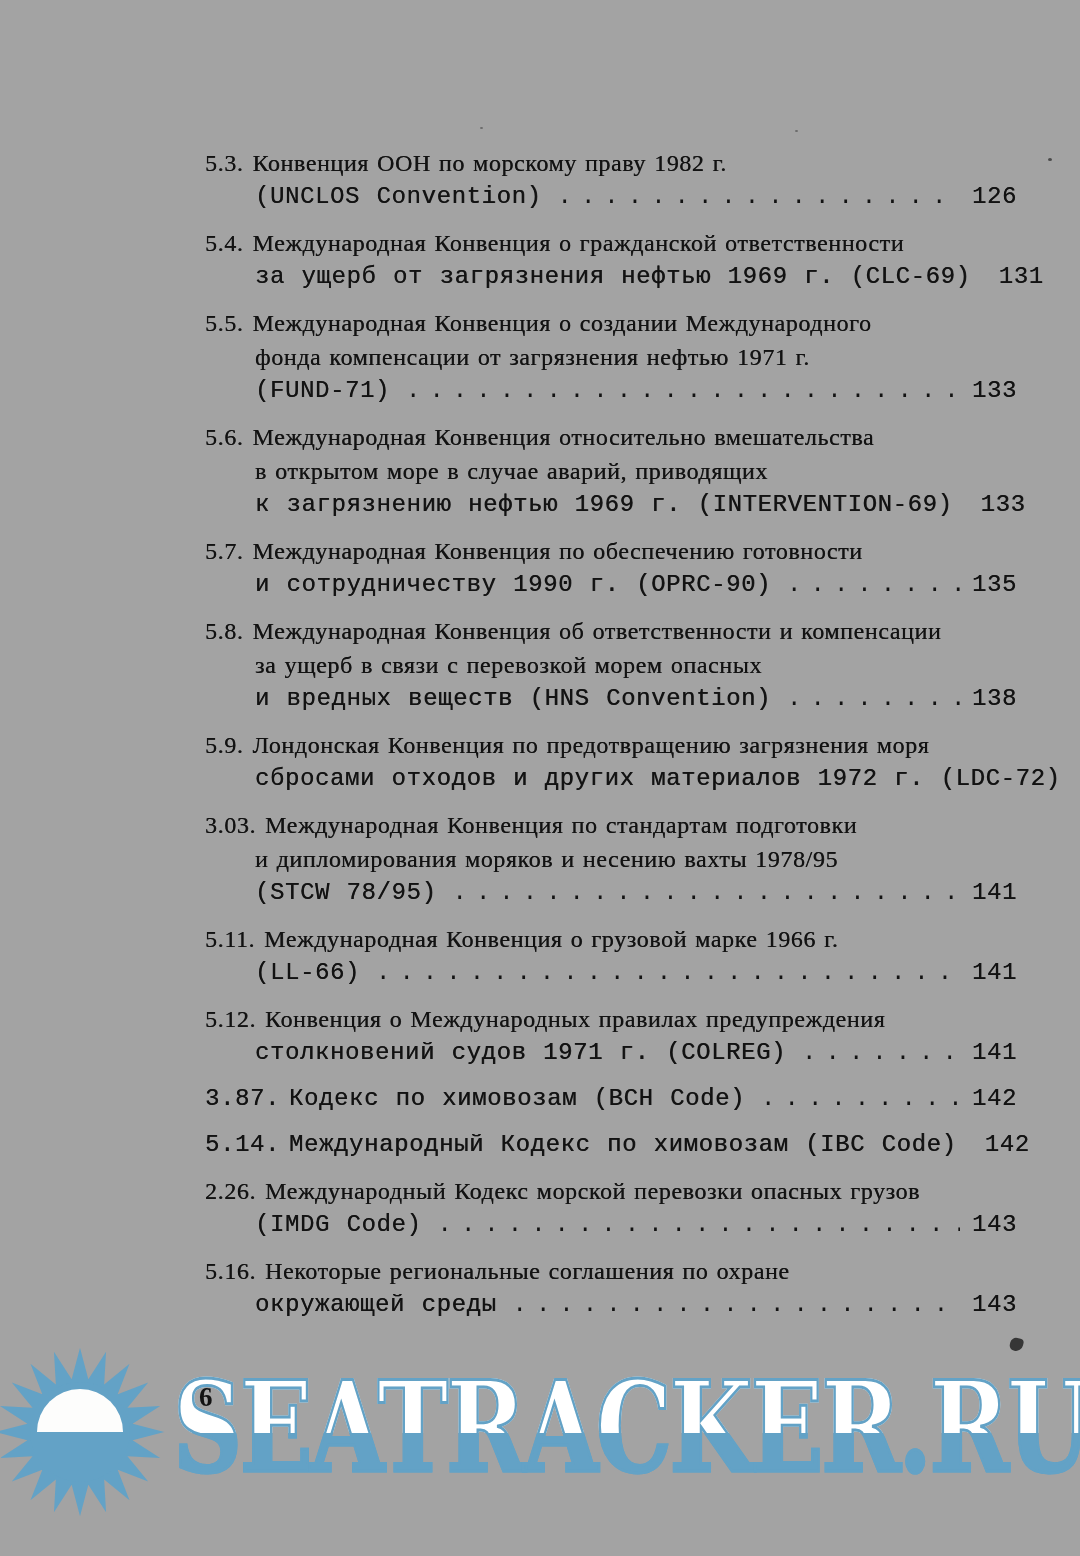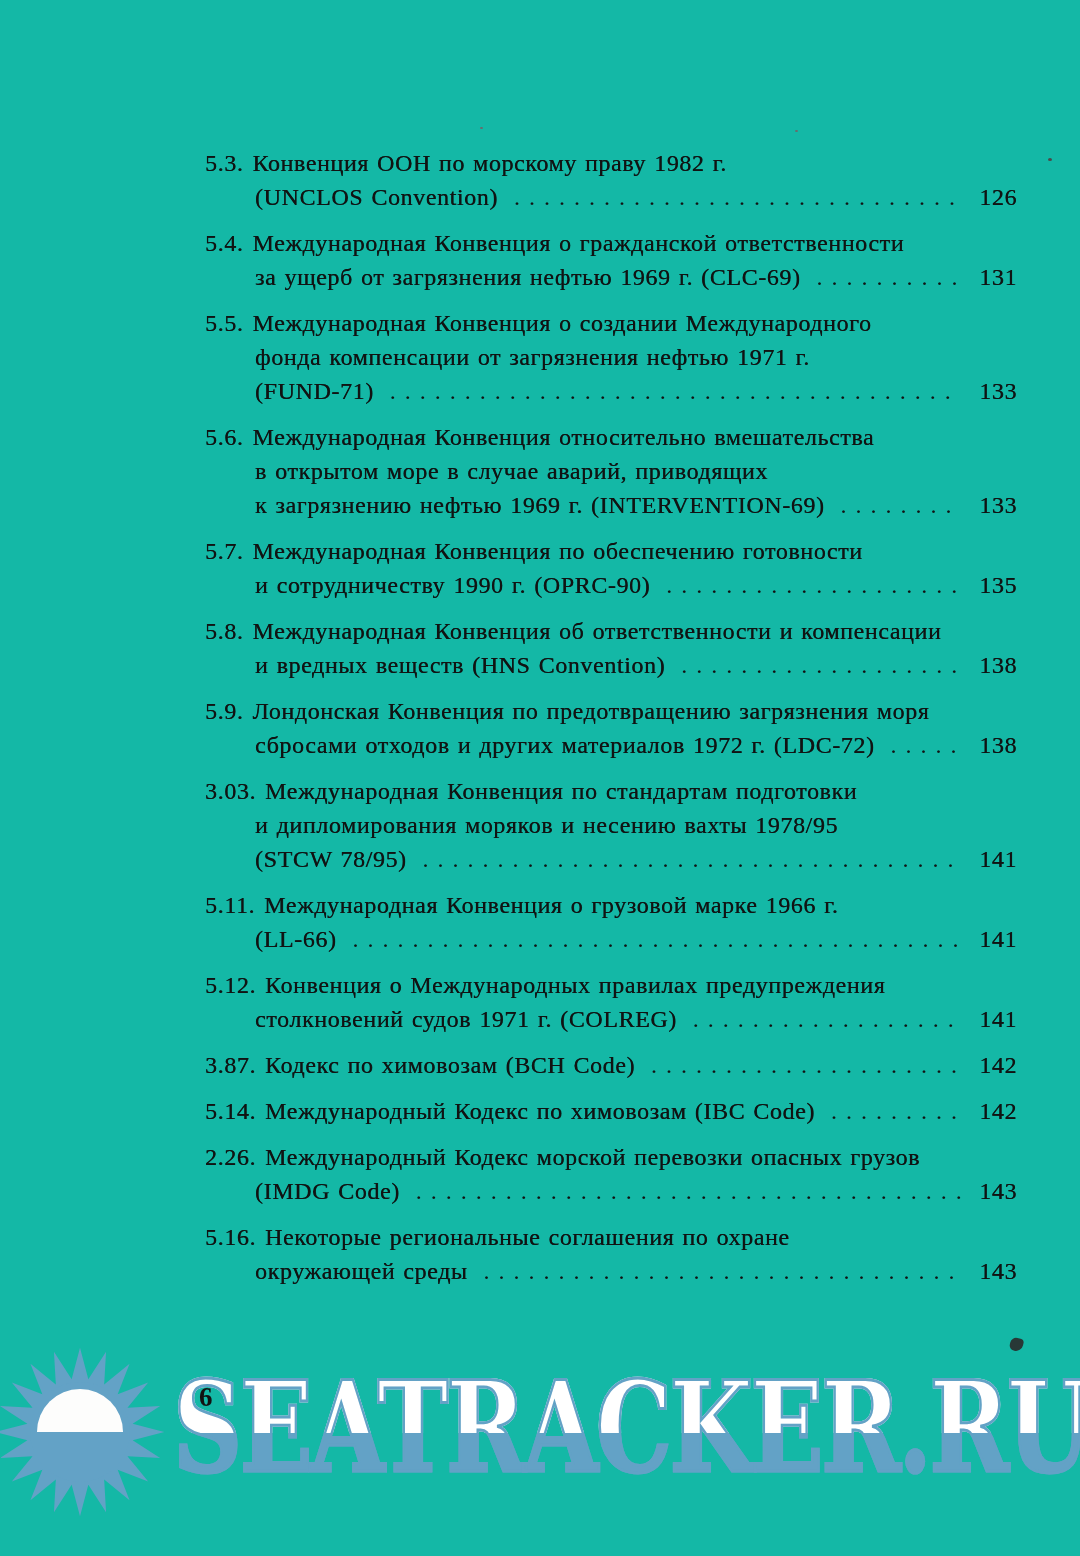--- a/index.html
+++ b/index.html
@@ -1,31 +1,31 @@
 <!DOCTYPE html>
 <html style="--wm: #63A2C6;"><head>
 <meta charset="utf-8">
 <style>
   html,body { margin:0; padding:0; background:#e8e8e8; }
   .sheet {
     position:relative; width:1080px; height:1556px;
-    background:#14b8a6; overflow:hidden;
+    background:#a3a3a3; overflow:hidden;
     font-family:"Liberation Serif", serif; color:#121212;
   }
   
   .toc {
     position:absolute; left:205px; top:146px; width:812px;
     font-size:24px; line-height:34px;
     letter-spacing:0.6px; word-spacing:1.5px;
     text-shadow:0.35px 0 0 rgba(0,0,0,0.75);
   }
   .entry { margin-bottom:12px; }
   .line { white-space:nowrap; }
   .line.cont { padding-left:50px; }
-  .line.lastline { display:flex; align-items:center; }
+  .line.lastline { display:flex; align-items:center;font-family:Liberation Mono, monospace; }
   .num { flex:0 0 auto; margin-right:9px; }
   .txt { flex:0 0 auto; }
   .leader {
     flex:1 1 auto; overflow:hidden; white-space:nowrap;
     margin-left:16px; margin-right:12px;
     letter-spacing:9px; text-shadow:none;
   }
   .leader::after {
     content:"..........................................................................................";
   }
@@ -103,20 +103,21 @@
       <div class="entry">
         <div class="line"><span class="num">5.7.</span><span class="txt">Международная Конвенция по обеспечению готовности</span></div>
         <div class="line cont lastline">
           <span class="txt">и сотрудничеству 1990 г. (OPRC-90)</span>
           <span class="leader"></span>
           <span class="pageno">135</span>
         </div>
       </div>
       <div class="entry">
         <div class="line"><span class="num">5.8.</span><span class="txt">Международная Конвенция об ответственности и компенсации</span></div>
+        <div class="line cont"><span class="txt">за ущерб в связи с перевозкой морем опасных</span></div>
         <div class="line cont lastline">
           <span class="txt">и вредных веществ (HNS Convention)</span>
           <span class="leader"></span>
           <span class="pageno">138</span>
         </div>
       </div>
       <div class="entry">
         <div class="line"><span class="num">5.9.</span><span class="txt">Лондонская Конвенция по предотвращению загрязнения моря</span></div>
         <div class="line cont lastline">
           <span class="txt">сбросами отходов и других материалов 1972 г. (LDC-72)</span>

